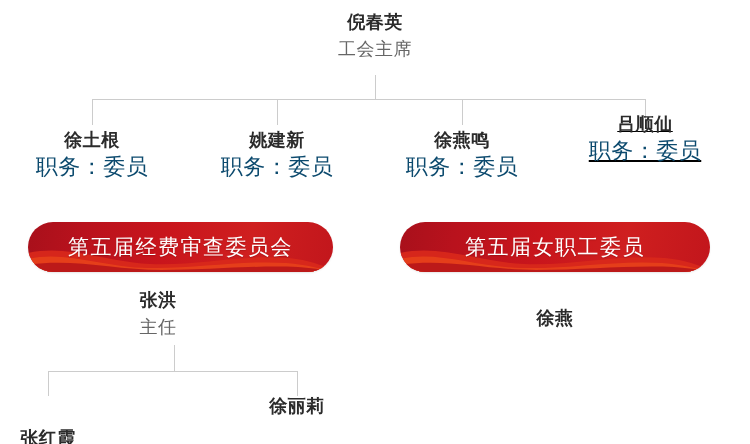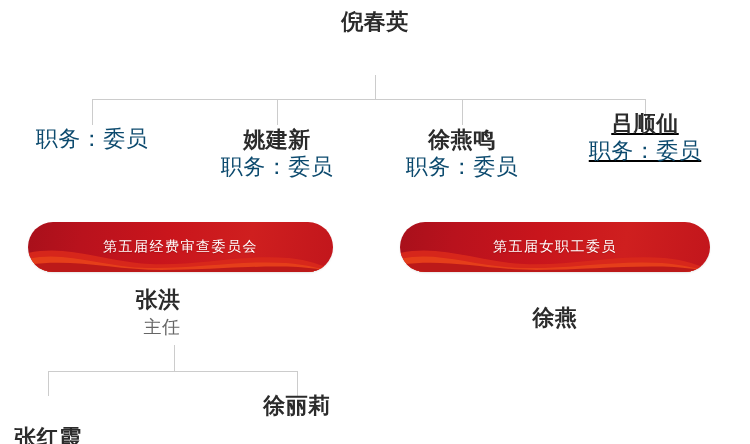--- a/index.html
+++ b/index.html
@@ -20,21 +20,21 @@
   }
 
   
   .node {
     position: absolute;
     text-align: center;
     white-space: nowrap;
     transform: translateX(-50%);
   }
   .node-name {
-    font-size: 22px;
+    font-size: 18px;
     font-weight: bold;
     color: #2b2b2b;
     line-height: 28px;
     letter-spacing: 0.5px;
   }
   .node-title {
     font-size: 18px;
     font-weight: normal;
     color: #666666;
     line-height: 26px;
@@ -80,44 +80,46 @@
   .banner-label {
     position: absolute;
     left: 0;
     right: 0;
     top: 0;
     bottom: 0;
     display: flex;
     align-items: center;
     justify-content: center;
     color: #ffffff;
-    font-size: 14px;
+    font-size: 21px;
     font-weight: normal;
     letter-spacing: 1.5px;
     text-shadow: 0 1px 1px rgba(80,0,0,0.25);
     white-space: nowrap;
   }
 </style>
 </head>
 <body>
 
 <div id="chart-root">
 
   <div class="node" style="left:375px; top:8px;">
     <div class="node-name">倪春英</div>
+    <div class="node-title">工会主席</div>
   </div>
 
   <div class="conn-v" style="left:375px; top:75px; height:25px;"></div>
   <div class="conn-h" style="left:92px; top:99px; width:554px;"></div>
   <div class="conn-v" style="left:92px;  top:99px; height:26px;"></div>
   <div class="conn-v" style="left:277px; top:99px; height:26px;"></div>
   <div class="conn-v" style="left:462px; top:99px; height:26px;"></div>
   <div class="conn-v" style="left:645px; top:99px; height:26px;"></div>
 
   <div class="node" style="left:92px; top:126px;">
+    <div class="node-name">徐土根</div>
     <div class="node-sub">职务：委员</div>
   </div>
   <div class="node" style="left:277px; top:126px;">
     <div class="node-name">姚建新</div>
     <div class="node-sub">职务：委员</div>
   </div>
   <div class="node" style="left:462px; top:126px;">
     <div class="node-name">徐燕鸣</div>
     <div class="node-sub">职务：委员</div>
   </div>

